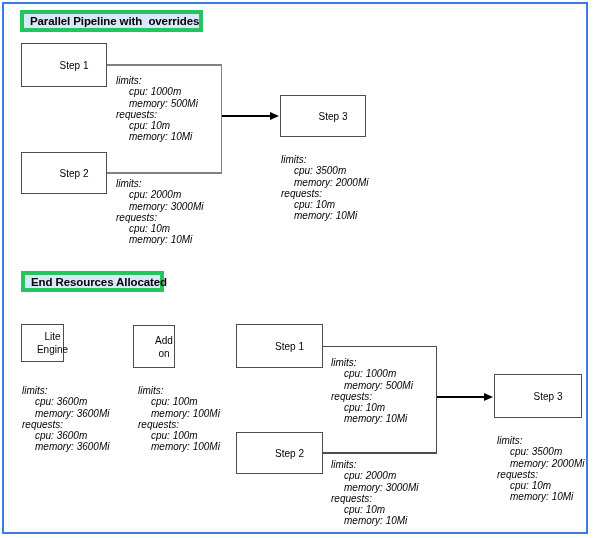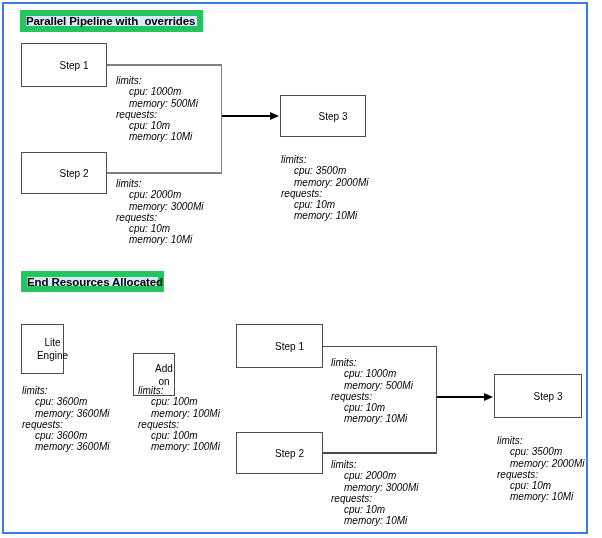--- a/index.html
+++ b/index.html
@@ -15,26 +15,27 @@
   .frame {
     position: absolute;
     left: 2px; top: 2px;
     width: 582px; height: 528px;
     border: 2px solid #3b7ce0;
     pointer-events: none;
   }
   .tbox {
     position: absolute;
     background: #dae8fc;
-    border: 6px solid #22c55e;
+    border: 4px solid #22c55e;
     font-weight: bold;
     font-size: 11.5px;
     letter-spacing: -0.1px;
     display: flex;
     align-items: center;
+    padding-left: 6px;
     white-space: pre;
     box-sizing: border-box;
   }
   .node {
     position: absolute;
     background: #ffffff;
     border: 1px solid #4d4d4d;
     display: flex;
     flex-direction: column;
     align-items: center;
@@ -116,26 +117,26 @@
       <div class="i">memory: 2000Mi</div>
       <div>requests:</div>
       <div class="i">cpu: 10m</div>
       <div class="i">memory: 10Mi</div>
     </div>
   </div>
 
   <div>
     <div class="tbox" style="left:21px;top:271px;width:143px;height:21px;text-align:right;">End Resources Allocated</div>
 
-    <div class="node" style="left:21px;top:324px;width:43px;height:50px;">
+    <div class="node" style="left:21px;top:324px;width:43px;height:38px;">
       <span>Lite</span>
       <span>Engine</span>
     </div>
 
-    <div class="node" style="left:133px;top:325px;width:42px;height:43px;margin-top:28px;">
+    <div class="node" style="left:133px;top:325px;width:42px;height:43px;">
       <span>Add on</span>
     </div>
 
     <div class="node" style="left:236px;top:324px;width:87px;height:44px;">
       <span>Step 1</span>
     </div>
 
     <div class="node" style="left:236px;top:432px;width:87px;height:42px;">
       <span>Step 2</span>
     </div>

